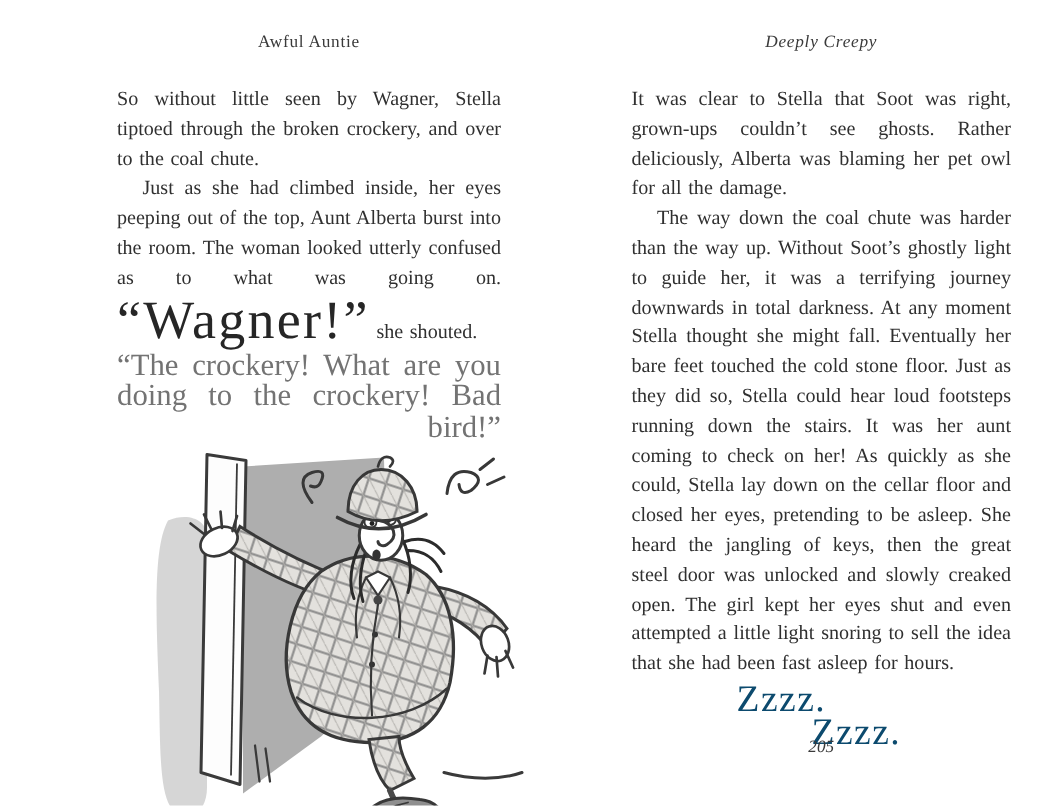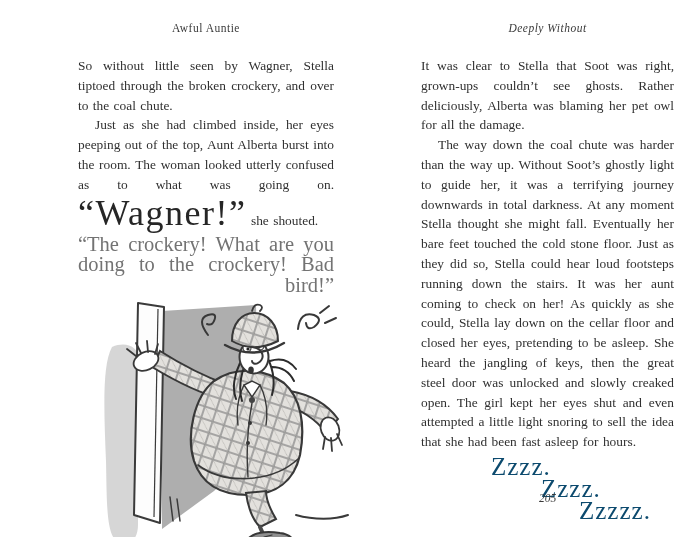--- a/index.html
+++ b/index.html
@@ -116,27 +116,26 @@
         <path d="M166,226 C168,231 170,235 172,238" fill="none" stroke-width="4" stroke="#4a4a4a"></path>
         <path d="M156,236 C148,242 150,251 162,253 C178,255 194,252 199,246 C203,240 196,233 186,232 C174,230 163,231 156,236 Z" fill="#8f8f8f" stroke-width="2"></path>
         <path d="M170,236 l8,-2" fill="none" stroke-width="1.2"></path>
       </g>
 
       <path d="M202,214 C220,219 240,219 254,214" fill="none" stroke="#3a3a3a" stroke-width="2" stroke-linecap="round"></path>
     </svg>
   </div>
 
   <div class="page page-right">
-    <div class="running-head italic">Deeply Without</div>
+    <div class="running-head italic">Deeply Creepy</div>
 
     <p class="body first">It was clear to Stella that Soot was right, grown-ups couldn’t see ghosts. Rather deliciously, Alberta was blaming her pet owl for all the damage.</p>
     <p class="body indent">The way down the coal chute was harder than the way up. Without Soot’s ghostly light to guide her, it was a terrifying journey downwards in total darkness. At any moment Stella thought she might fall. Eventually her bare feet touched the cold stone floor. Just as they did so, Stella could hear loud footsteps running down the stairs. It was her aunt coming to check on her! As quickly as she could, Stella lay down on the cellar floor and closed her eyes, pretending to be asleep. She heard the jangling of keys, then the great steel door was unlocked and slowly creaked open. The girl kept her eyes shut and even attempted a little light snoring to sell the idea that she had been fast asleep for hours.</p>
 
     <div class="snore">
       <div class="snore-line">Zzzz.</div>
       <div class="snore-line">Zzzz.</div>
-      <div class="snore-line">Zzzzz.</div>
     </div>
 
     <div class="page-number">205</div>
   </div>
 
 </div>
 
 </body></html>

